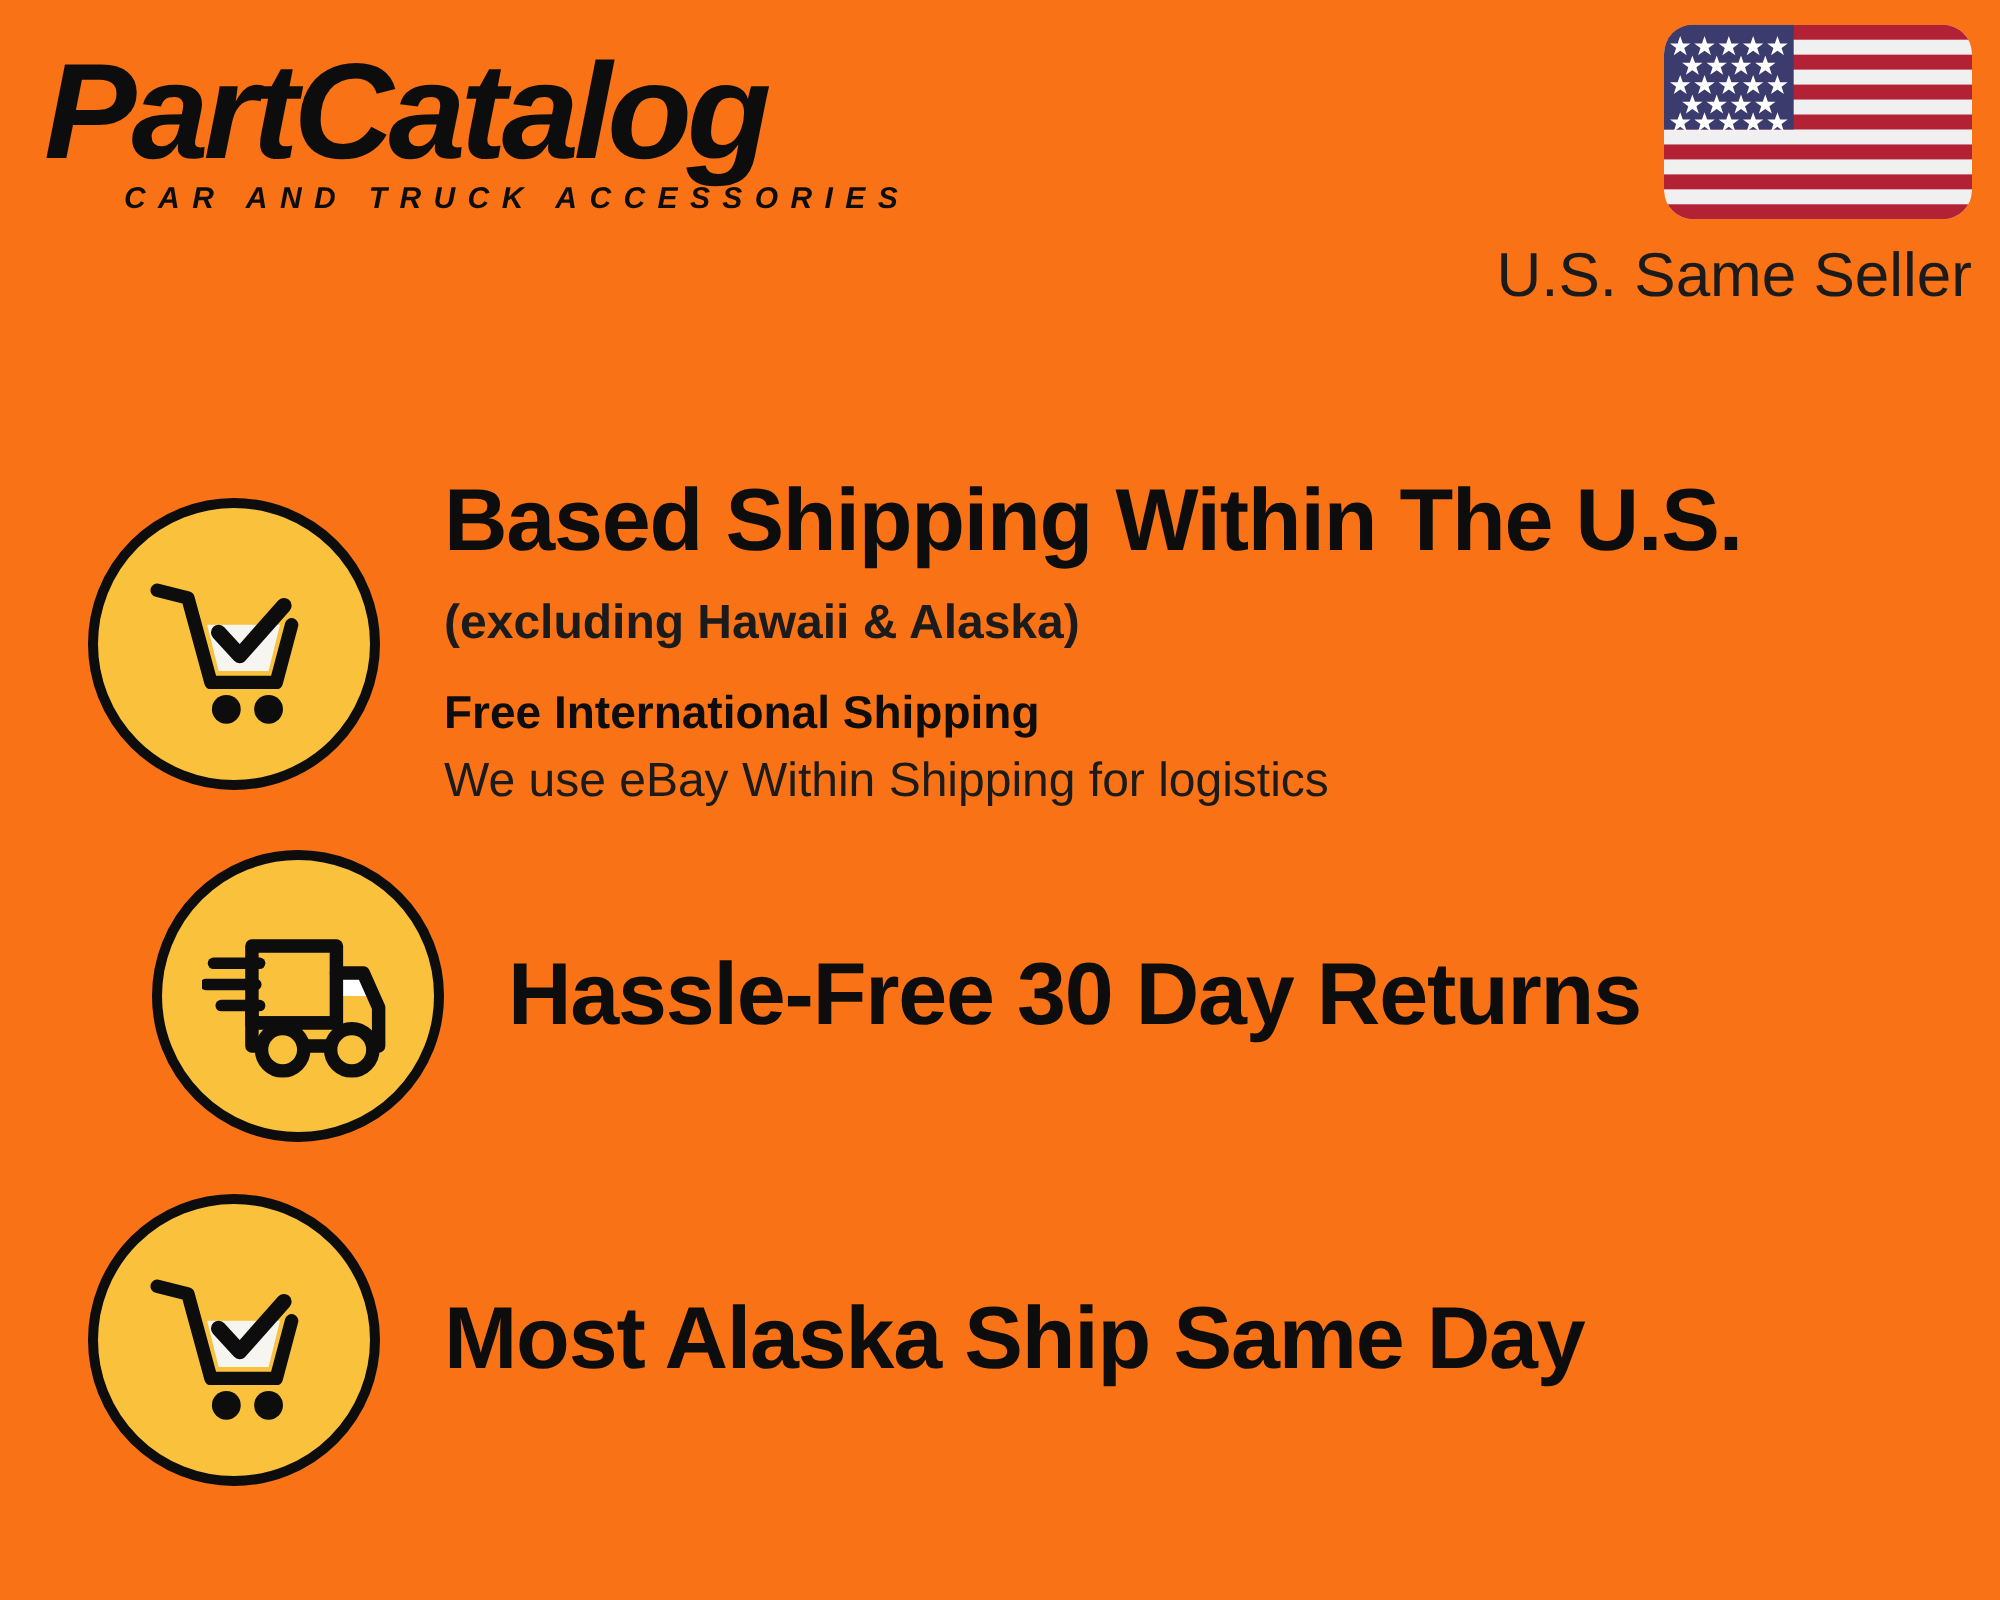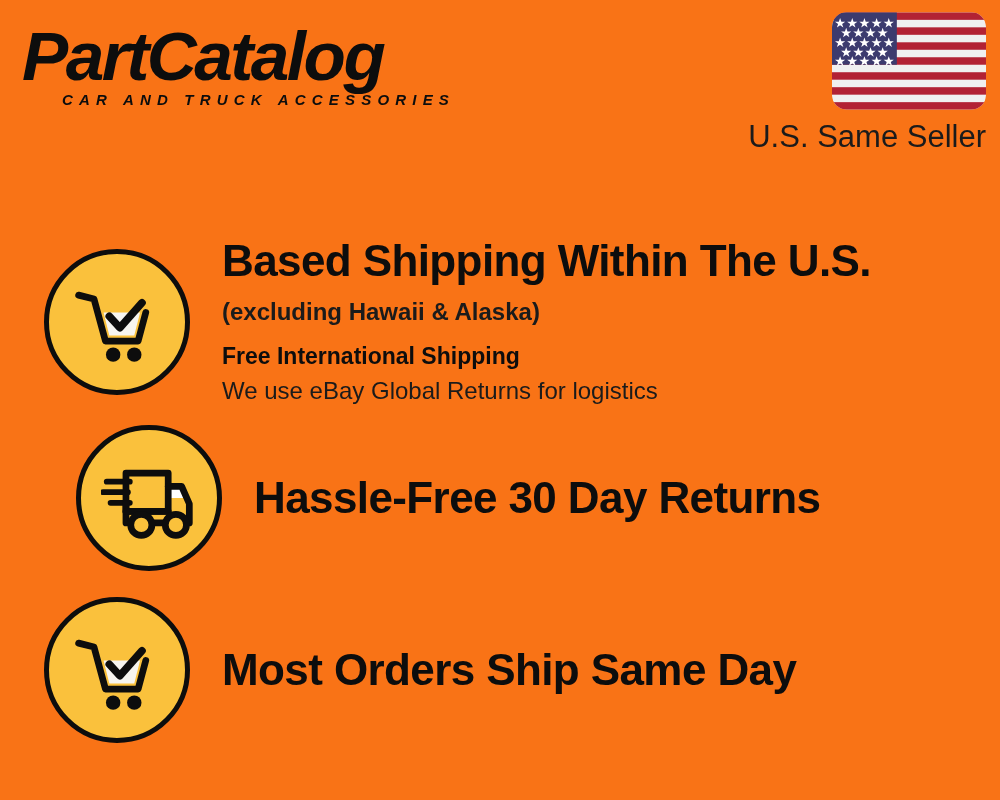--- a/index.html
+++ b/index.html
@@ -230,21 +230,21 @@
           <path d="M42 44 L53 56 L76 30" fill="none" stroke="#0d0d0d" stroke-width="8" stroke-linecap="round" stroke-linejoin="round"></path>
 
           <circle cx="46" cy="84" r="7.5" fill="#0d0d0d"></circle>
           <circle cx="68" cy="84" r="7.5" fill="#0d0d0d"></circle>
         </svg>
       </div>
       <div class="feature-text">
         <div class="feature-heading">Based Shipping Within The U.S.</div>
         <div class="feature-sub">(excluding Hawaii &amp; Alaska)</div>
         <div class="feature-sub-strong">Free International Shipping</div>
-        <div class="feature-sub-note">We use eBay Global Returns for logistics</div>
+        <div class="feature-sub-note">We use eBay Within Shipping for logistics</div>
       </div>
     </div>
 
     <div class="feature-row row-returns">
       <div class="icon-badge">
         <svg width="96" height="96" viewBox="0 0 100 100" xmlns="http://www.w3.org/2000/svg" aria-hidden="true">
 
           <g stroke="#0d0d0d" stroke-width="6" stroke-linecap="round">
             <line x1="6" y1="33" x2="30" y2="33"></line>
             <line x1="2" y1="44" x2="28" y2="44"></line>
@@ -271,18 +271,18 @@
       <div class="icon-badge">
         <svg width="96" height="96" viewBox="0 0 100 100" xmlns="http://www.w3.org/2000/svg" aria-hidden="true">
           <polygon points="36,40 74,40 68,64 42,64" fill="#F7F5F0"></polygon>
           <path d="M10 22 L26 26 L38 70 L72 70 L80 40" fill="none" stroke="#0d0d0d" stroke-width="7" stroke-linecap="round" stroke-linejoin="round"></path>
           <path d="M42 44 L53 56 L76 30" fill="none" stroke="#0d0d0d" stroke-width="8" stroke-linecap="round" stroke-linejoin="round"></path>
           <circle cx="46" cy="84" r="7.5" fill="#0d0d0d"></circle>
           <circle cx="68" cy="84" r="7.5" fill="#0d0d0d"></circle>
         </svg>
       </div>
       <div class="feature-text">
-        <div class="feature-heading">Most Orders Ship Same Day</div>
+        <div class="feature-heading">Most Alaska Ship Same Day</div>
       </div>
     </div>
 
   </div>
 </div>
 
 </body></html>

